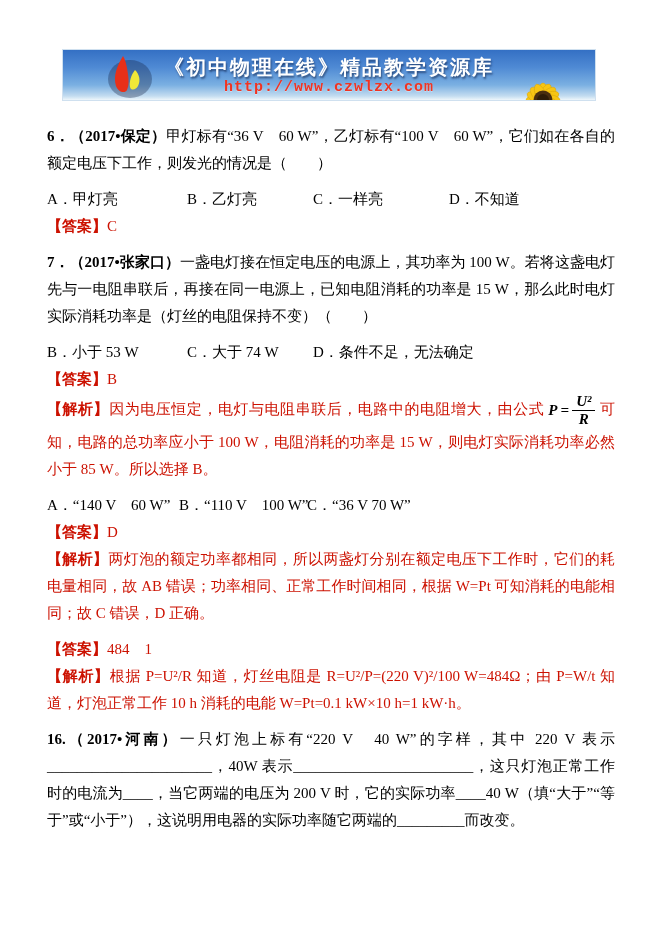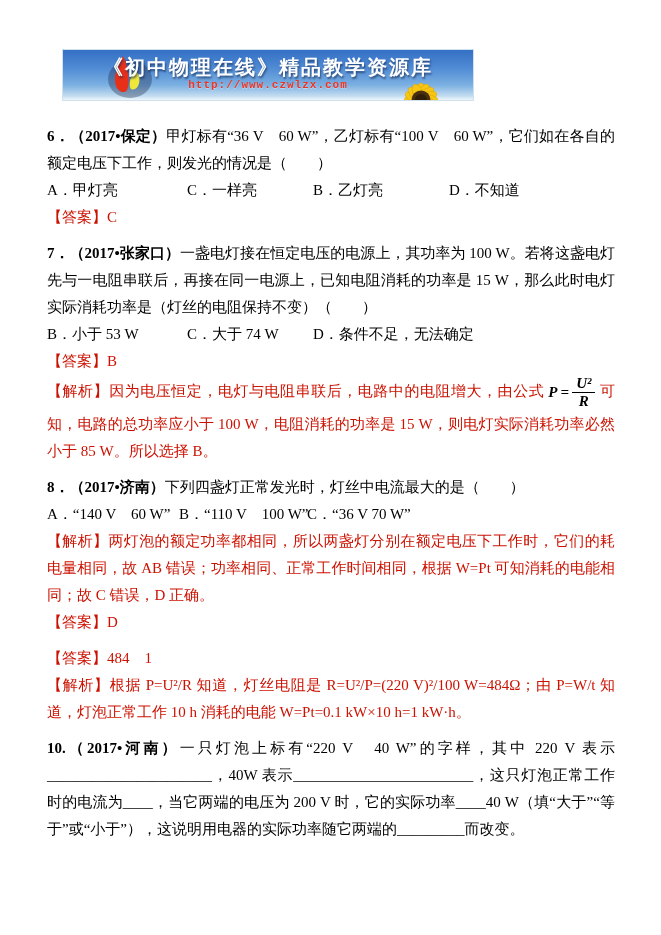--- a/index.html
+++ b/index.html
@@ -9,21 +9,21 @@
     position: relative;
     width: 661px;
     height: 935px;
     background: #ffffff;
     overflow: hidden;
   }
   
   .banner {
     position: absolute;
     left: 62px; top: 49px;
-    width: 412px; height: 52px;
+    width: 534px; height: 52px;
     overflow: hidden;
     border: 1px solid #cfe0ef;
     background: linear-gradient(180deg, #3470c4 0%, #4f8ad4 35%, #7bb0e2 70%, #c3dcf0 92%, #eef6fb 100%);
   }
   .banner-title {
     position: absolute;
     left: 0; right: 0; top: 4px;
     text-align: center;
     color: #ffffff;
     font-weight: bold;
@@ -32,21 +32,21 @@
     text-shadow: 1px 2px 2px rgba(20,40,80,.65);
     white-space: nowrap;
   }
   .banner-url {
     position: absolute;
     left: 0; right: 0; top: 29px;
     text-align: center;
     color: #f03422;
     font-family: "Liberation Mono", "DejaVu Sans Mono", monospace;
     font-weight: bold;
-    font-size: 11px;
+    font-size: 15px;
     letter-spacing: 1px;
     text-shadow: 0 1px 1px rgba(255,255,255,.4);
     text-decoration: none;
     white-space: nowrap;
   }
   .banner svg { position: absolute; }
   .logo-svg { left: 38px; top: 2px; }
   .sunflower-svg { right: 18px; top: 10px; }
   
   .content {
@@ -54,25 +54,26 @@
     left: 47px; top: 114px;
     width: 568px;
     font-size: 15px;
     line-height: 27px;
     color: #000000;
     text-align: justify;
   }
   .question { margin-top: 9px; }
   .q-head { font-weight: bold; }
   .red { color: #cc1100; }
-  .label { font-weight: normal; color: #cc1100; }
+  .label { font-weight: bold; color: #cc1100; }
   .options {
     display: grid;
     grid-template-columns: 140px 126px 136px auto;
     white-space: nowrap;
+    margin-top: 9px;
   }
   .options.narrow { grid-template-columns: 132px 128px 138px auto; }
   .blank-text { letter-spacing: 0; }
   
   .frac-formula {
     display: inline-block;
     vertical-align: middle;
     margin: 0 4px;
     color: #000;
     font-weight: bold;
@@ -120,52 +121,51 @@
       <path d="M14 52 C18 46 24 44 28 46 C26 50 20 54 14 52 Z" fill="#3d7a22"></path>
     </svg>
   </div>
 
   <div class="content">
 
     <div class="question">
       <div><span class="q-head">6．</span><span class="q-head">（2017•保定）</span><span>甲灯标有“36 V　60 W”，乙灯标有“100 V　60 W”，它们如在各自的额定电压下工作，则发光的情况是（　　）</span></div>
       <div class="options">
         <span>A．甲灯亮</span>
+        <span>B．乙灯亮</span>
         <span>C．一样亮</span>
-        <span>B．乙灯亮</span>
         <span>D．不知道</span>
       </div>
       <div><span class="label">【答案】</span><span class="red">C</span></div>
     </div>
 
     <div class="question">
       <div><span class="q-head">7．</span><span class="q-head">（2017•张家口）</span><span>一盏电灯接在恒定电压的电源上，其功率为 100 W。若将这盏电灯先与一电阻串联后，再接在同一电源上，已知电阻消耗的功率是 15 W，那么此时电灯实际消耗功率是（灯丝的电阻保持不变）（　　）</span></div>
       <div class="options">
         <span>B．小于 53 W</span>
         <span>C．大于 74 W</span>
         <span>D．条件不足，无法确定</span>
       </div>
       <div><span class="label">【答案】</span><span class="red">B</span></div>
       <div><span class="label">【解析】</span><span class="red">因为电压恒定，电灯与电阻串联后，电路中的电阻增大，由公式</span><span class="frac-formula"><span class="lhs">P =</span><span class="frac"><span class="num">U²</span><span class="den">R</span></span></span><span class="red">可知，电路的总功率应小于 100 W，电阻消耗的功率是 15 W，则电灯实际消耗功率必然小于 85 W。所以选择 B。</span></div>
     </div>
 
     <div class="question">
-      <div><span class="q-head">8．</span><span class="q-head">（2017•济南）</span><span>下列四盏灯正常发光时，灯丝中电流最大的是（　　）</span></div>
       <div class="options narrow">
         <span>A．“140 V　60 W”</span>
         <span>B．“110 V　100 W”</span>
         <span>C．“36 V 70 W”</span>
       </div>
+      <div><span class="label">【答案】</span><span class="red">D</span></div>
       <div><span class="label">【解析】</span><span class="red">两灯泡的额定功率都相同，所以两盏灯分别在额定电压下工作时，它们的耗电量相同，故 AB 错误；功率相同、正常工作时间相同，根据 W=Pt 可知消耗的电能相同；故 C 错误，D 正确。</span></div>
-      <div><span class="label">【答案】</span><span class="red">D</span></div>
     </div>
 
     <div class="question">
       <div><span class="label">【答案】</span><span class="red">484　1</span></div>
       <div><span class="label">【解析】</span><span class="red">根据 P=U²/R 知道，灯丝电阻是 R=U²/P=(220 V)²/100 W=484Ω；由 P=W/t 知道，灯泡正常工作 10 h 消耗的电能 W=Pt=0.1 kW×10 h=1 kW·h。</span></div>
     </div>
 
     <div class="question">
-      <div class="blank-text"><span class="q-head">10.</span><span class="q-head">（2017•河南）</span><span>一只灯泡上标有“220 V　40 W”的字样，其中 220 V 表示______________________，40W 表示________________________，这只灯泡正常工作时的电流为____，当它两端的电压为 200 V 时，它的实际功率____40 W（填“大于”“等于”或“小于”），这说明用电器的实际功率随它两端的_________而改变。</span></div>
+      <div class="blank-text"><span class="q-head">16.</span><span class="q-head">（2017•河南）</span><span>一只灯泡上标有“220 V　40 W”的字样，其中 220 V 表示______________________，40W 表示________________________，这只灯泡正常工作时的电流为____，当它两端的电压为 200 V 时，它的实际功率____40 W（填“大于”“等于”或“小于”），这说明用电器的实际功率随它两端的_________而改变。</span></div>
     </div>
 
   </div>
 </div>
 
 </body></html>

